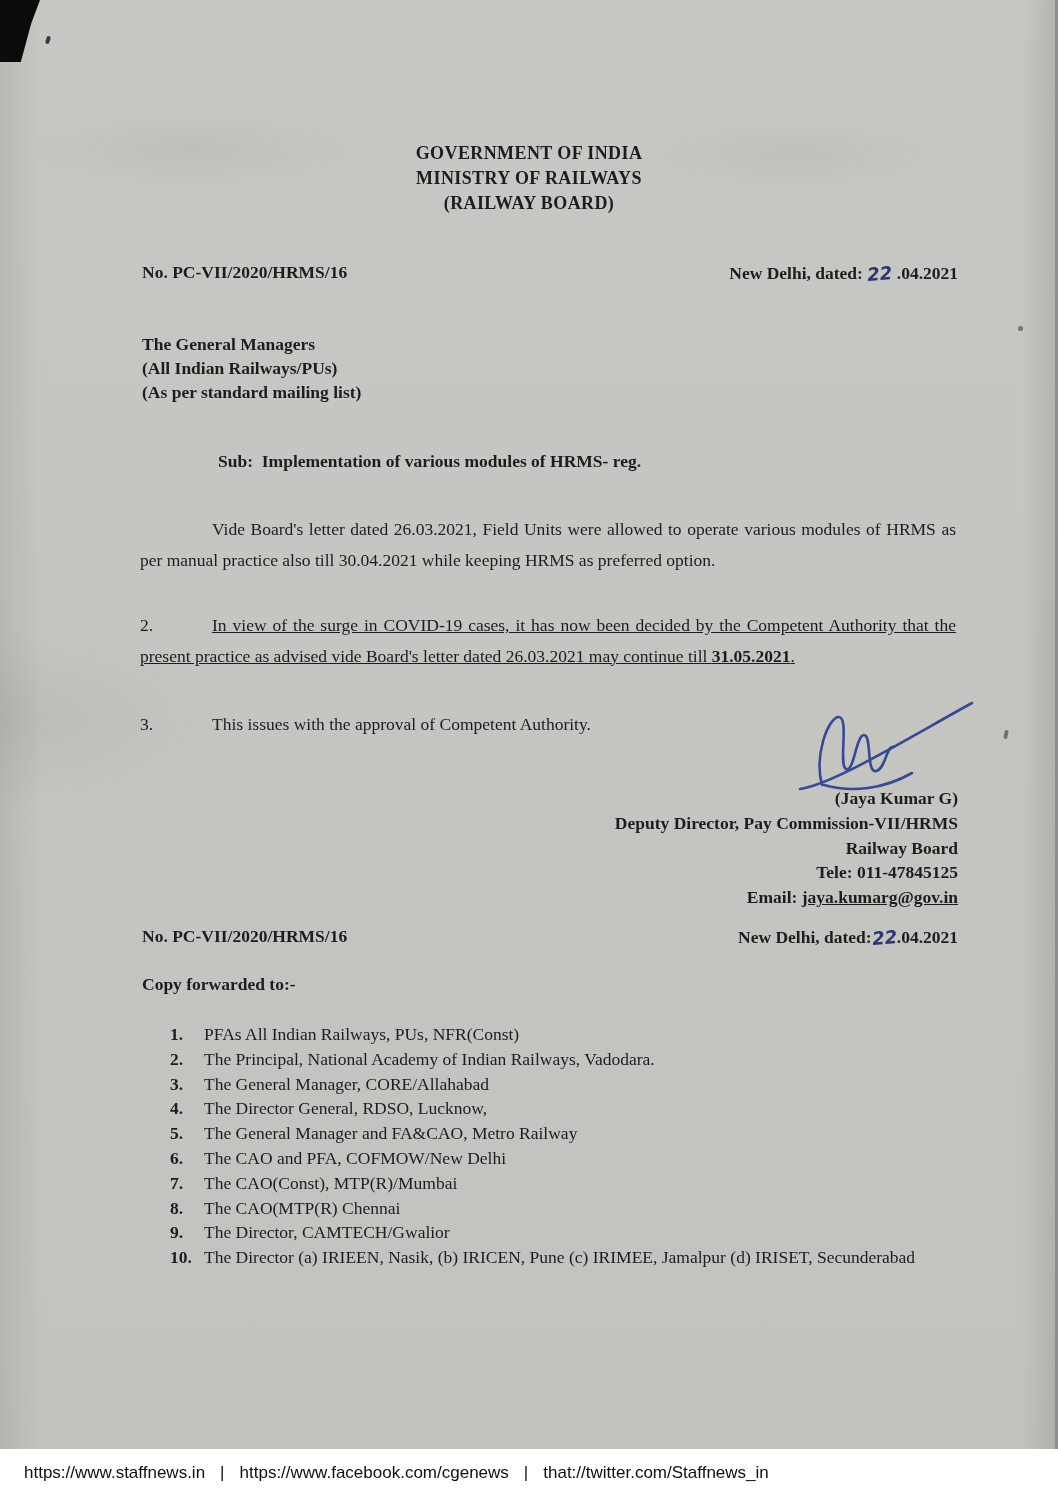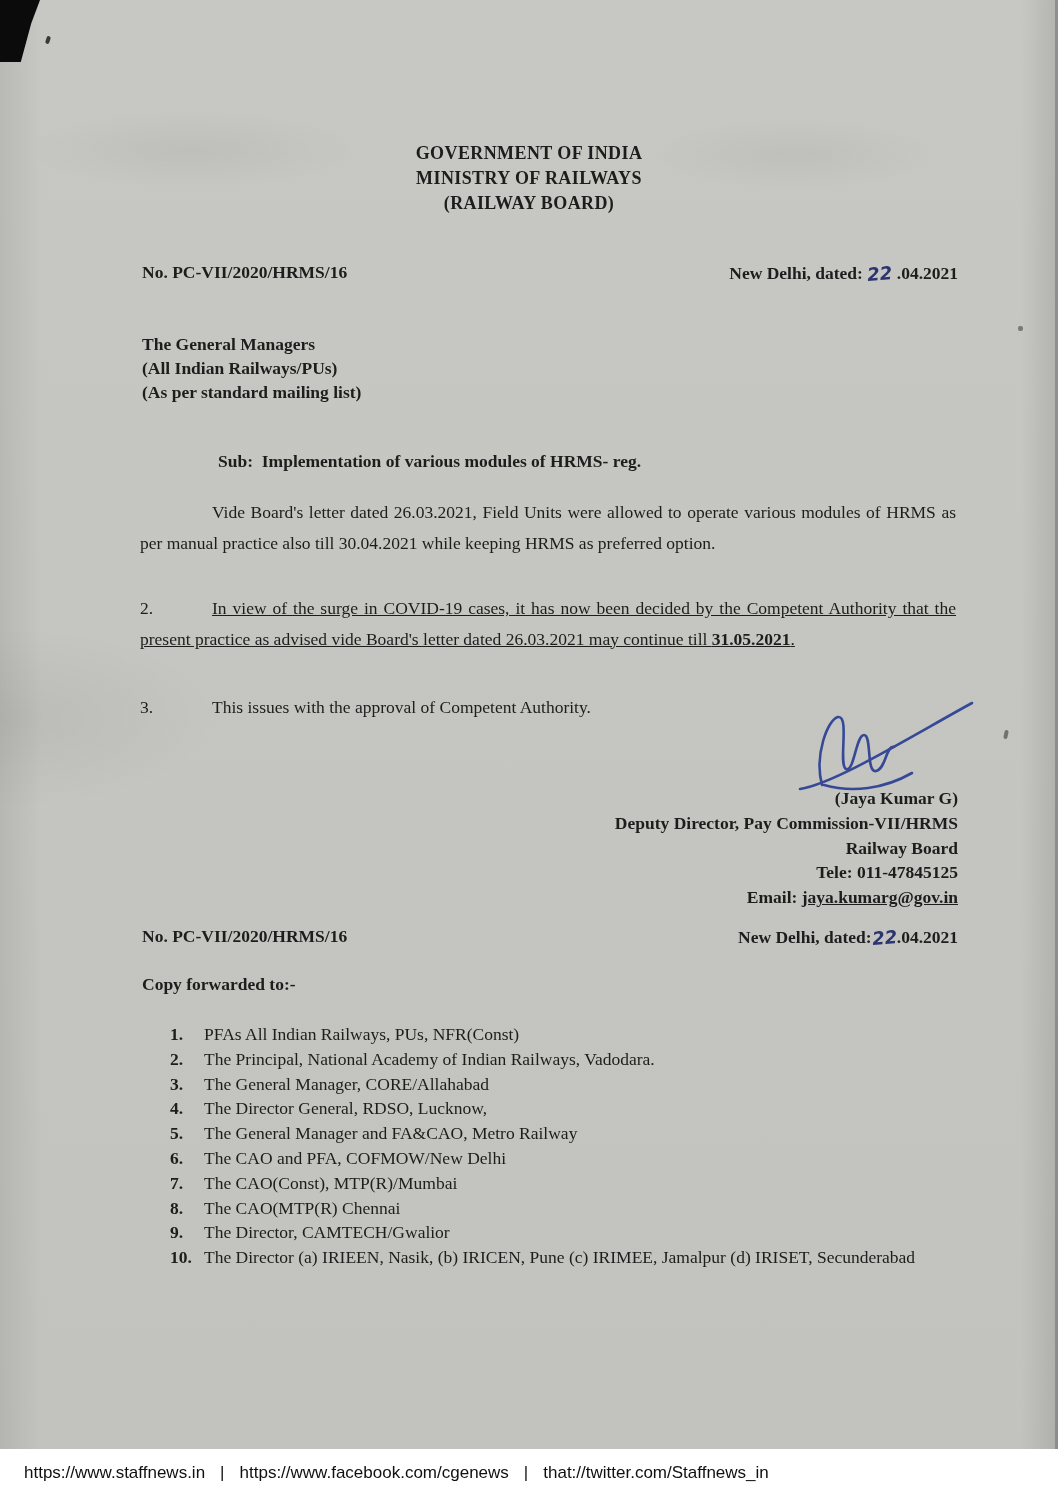--- a/index.html
+++ b/index.html
@@ -31,21 +31,21 @@
   .ref-row{position:absolute;left:142px;right:100px;display:flex;
     justify-content:space-between;font-weight:bold;font-size:17.5px;gap:44px;}
   .ref-row-1{top:262px;}
   .ref-row-2{top:926px;}
   .hand{display:inline-block;font-family:"DejaVu Sans",sans-serif;font-style:italic;
     font-weight:600;color:#2c3570;font-size:18px;transform:rotate(-5deg) translateY(1px);}
   .addressee{position:absolute;top:332px;left:142px;font-weight:bold;
     font-size:17.5px;line-height:24px;}
   .subject{position:absolute;top:451px;left:218px;font-weight:bold;font-size:17.5px;}
   .para{position:absolute;left:140px;width:816px;font-size:17.5px;
-    line-height:30.5px;text-align:justify;}
+    line-height:30.5px;text-align:justify;margin-top:17px;}
   .para-1{top:497px;text-indent:72px;}
   .para-2{top:593px;text-decoration:underline;}
   .para-3{top:692px;text-align:left;}
   .pnum{display:inline-block;width:72px;font-style:normal;}
   .bold{font-weight:bold;}
   .sig-svg{position:absolute;left:792px;top:693px;}
   .sign-block{position:absolute;top:786px;right:100px;text-align:right;
     font-weight:bold;font-size:17.5px;line-height:24.8px;margin-left:28px;}
   .u{text-decoration:underline;}
   .copy-heading{position:absolute;top:974px;left:142px;font-weight:bold;font-size:17.5px;}

